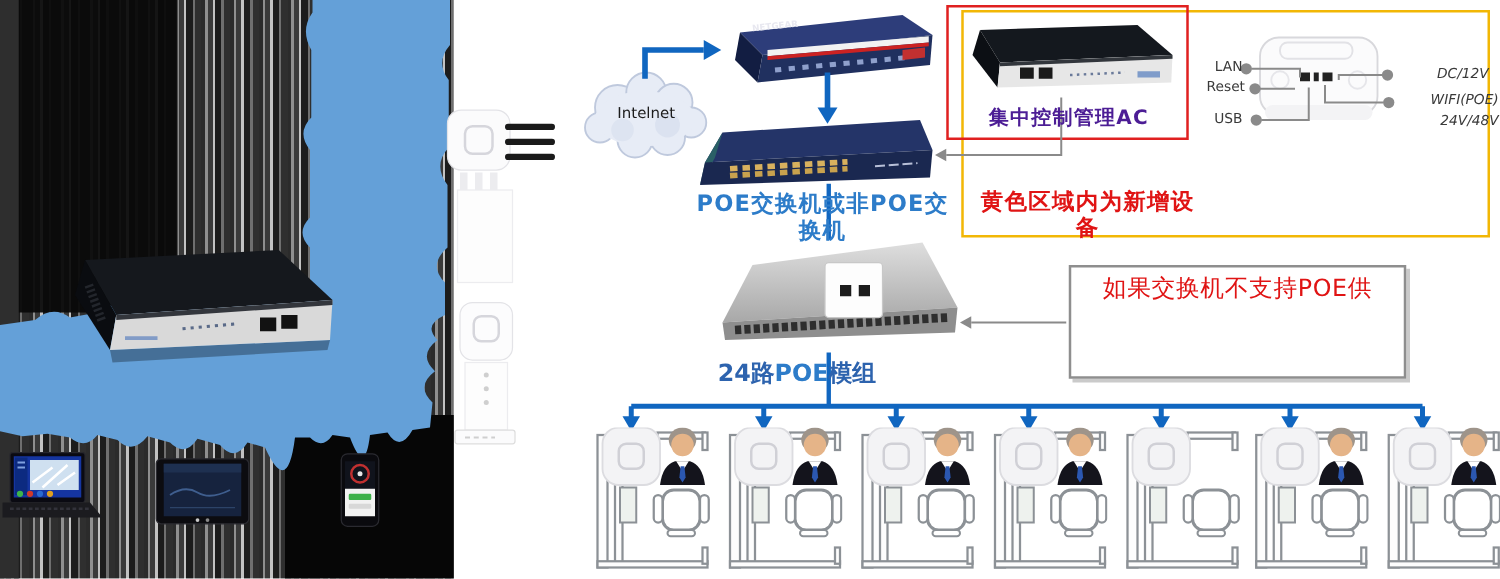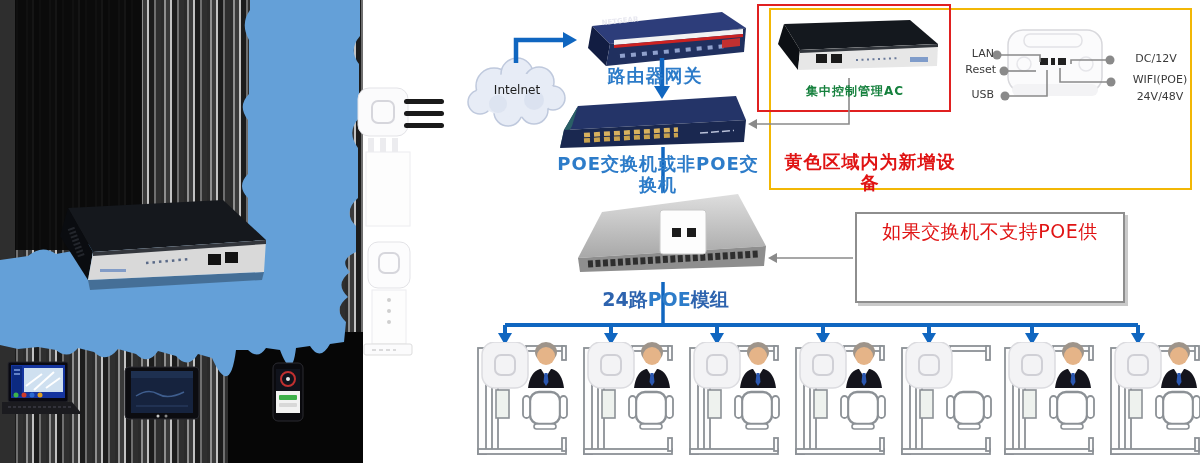--- a/index.html
+++ b/index.html
@@ -12,25 +12,25 @@
   .stripes{left:0;top:0;width:363px;height:463px;
     background:repeating-linear-gradient(90deg,#2b2b2b 0 3px,#8f8f8f 3px 5px,#3a3a3a 5px 9px,
       #c2c2c2 9px 11px,#1c1c1c 11px 16px,#6f6f6f 16px 18px,#2f2f2f 18px 23px);}
   .dark-tl{left:14px;top:0;width:128px;height:250px;background:#0a0a0a;opacity:.94;}
   .edge-strip{left:0;top:0;width:15px;height:463px;background:#2e2e2e;}
   .dark-br{left:228px;top:332px;width:135px;height:131px;background:#060606;}
 
   
   .lbl{position:absolute;text-align:center;line-height:1.15;}
   .lbl-blue{color:#2d7cc9;font-size:18px;font-weight:bold;letter-spacing:1px;}
-  .lbl-ac{color:#15803d;font-size:12px;font-weight:bold;letter-spacing:1px;}
+  .lbl-ac{color:#4c1d95;font-size:16px;font-weight:bold;letter-spacing:1px;}
   .lbl-red{color:#e01414;font-size:18px;font-weight:bold;letter-spacing:1px;}
   .cloud-text{color:#1c1c1c;font-size:12px;font-weight:normal;}
   .callout{position:absolute;color:#3a3a3a;font-size:11px;line-height:1.2;}
-  .r{text-align:right;} .l{text-align:center;}
+  .r{text-align:right;} .l{text-align:right;font-style:italic;}
 
   .yellow-box{left:769px;top:8px;width:423px;height:182px;border:2px solid #f2b705;box-sizing:border-box;}
   .red-box{left:757px;top:4px;width:194px;height:108px;border:2.5px solid #e02020;box-sizing:border-box;}
   .note-box{left:855px;top:212px;width:270px;height:91px;border:2px solid #8e8e8e;background:#fff;
     box-shadow:3px 3px 0 #cacaca;box-sizing:border-box;color:#e01414;font-weight:normal;
     font-size:19px;line-height:28px;text-align:center;padding-top:3px;letter-spacing:.5px;}
 
   .module-label span{font-weight:bold;font-size:19px;}
   .m-cjk{color:#2d63ae;} .m-poe{color:#2d7cc9;}
 
@@ -246,25 +246,24 @@
       <circle cx="997" cy="55" r="4.5"></circle>
         <circle cx="1004" cy="71" r="4.5"></circle>
         <circle cx="1005" cy="96" r="4.5"></circle>
       <circle cx="1110" cy="60" r="4.5"></circle>
         <circle cx="1111" cy="82" r="4.5"></circle>
     </g>
   </svg>
 
   <div class="lbl cloud-text" style="left:480px;top:84px;width:74px">Intelnet</div>
 
-  <div class="lbl lbl-blue" style="left:588px;top:66px;width:134px">路由器网关</div>
 
   <div class="lbl lbl-blue" style="left:552px;top:154px;width:212px;font-weight:600">POE交换机或非POE交换机</div>
 
-  <div class="lbl module-label" style="left:588px;top:289px;width:155px">
+  <div class="lbl module-label" style="left:560px;top:289px;width:155px">
     <span class="m-cjk">24路</span><span class="m-poe">POE</span><span class="m-cjk">模组</span>
   </div>
 
   <div class="lbl lbl-ac" style="left:788px;top:85px;width:134px">集中控制管理AC</div>
 
   <div class="lbl lbl-red" style="left:778px;top:152px;width:184px">黄色区域内为新增设备</div>
 
   <div class="abs note-box">
     <div>如果交换机不支持POE供</div>
   </div>

